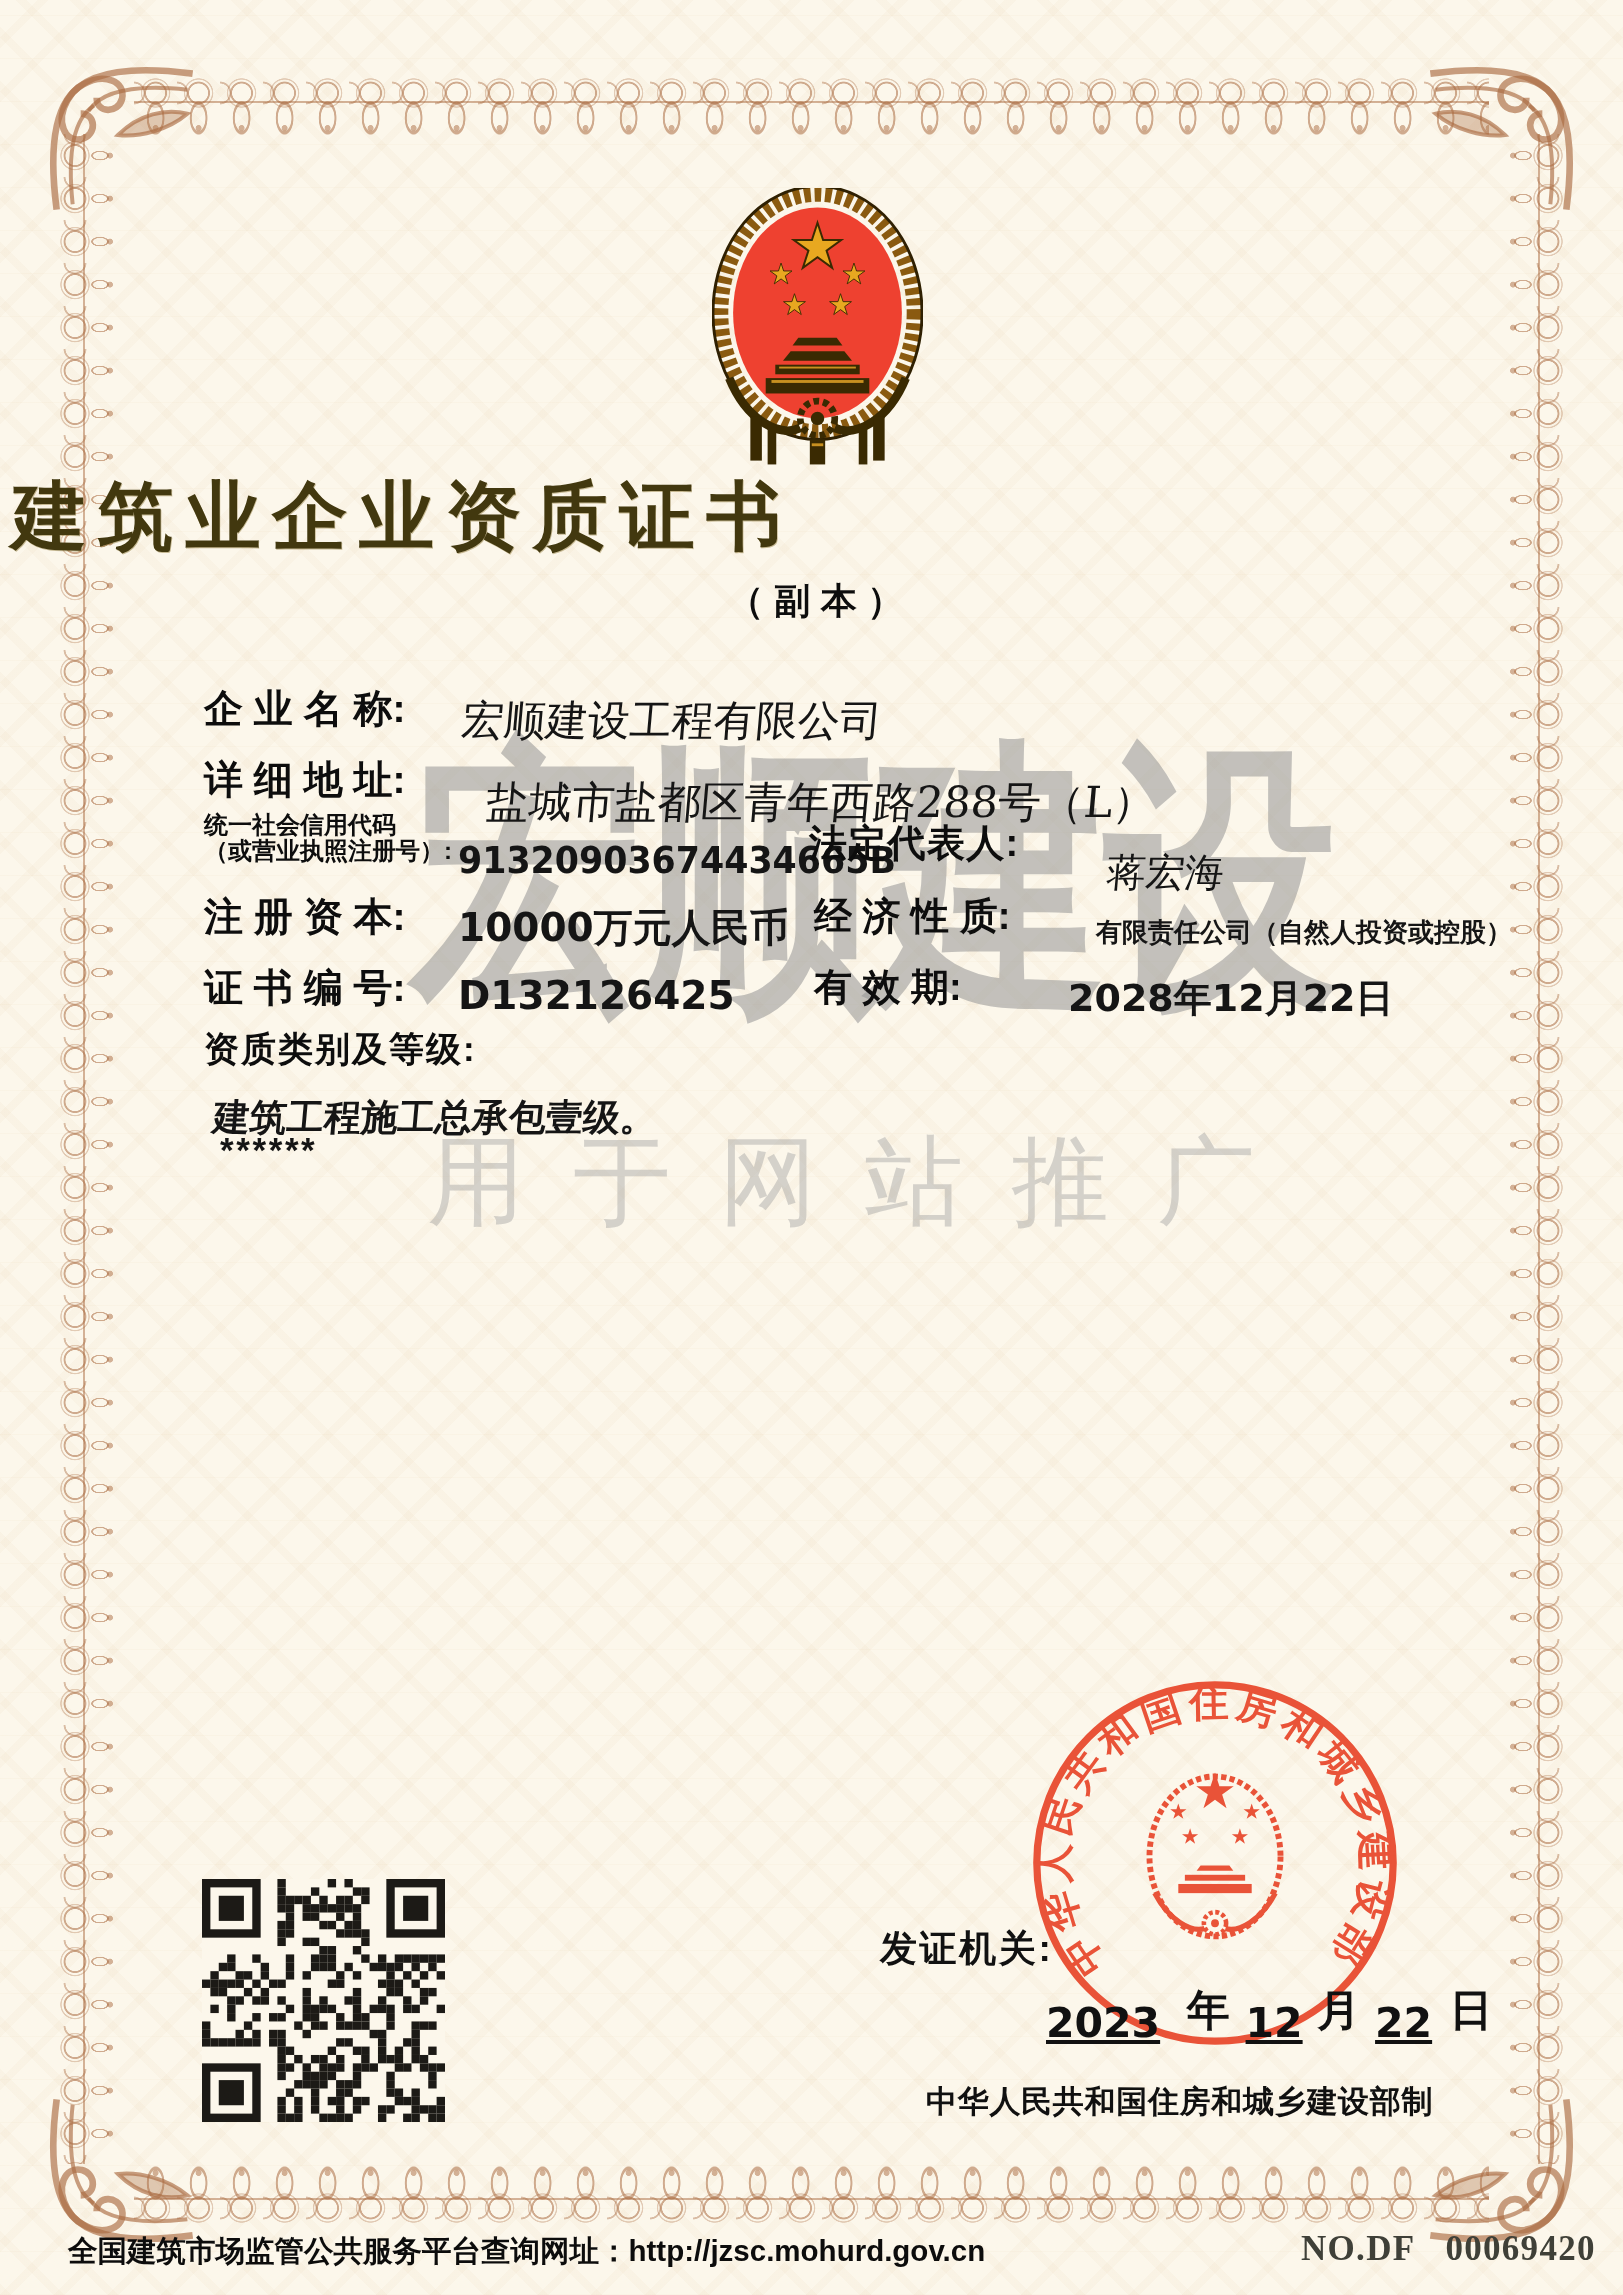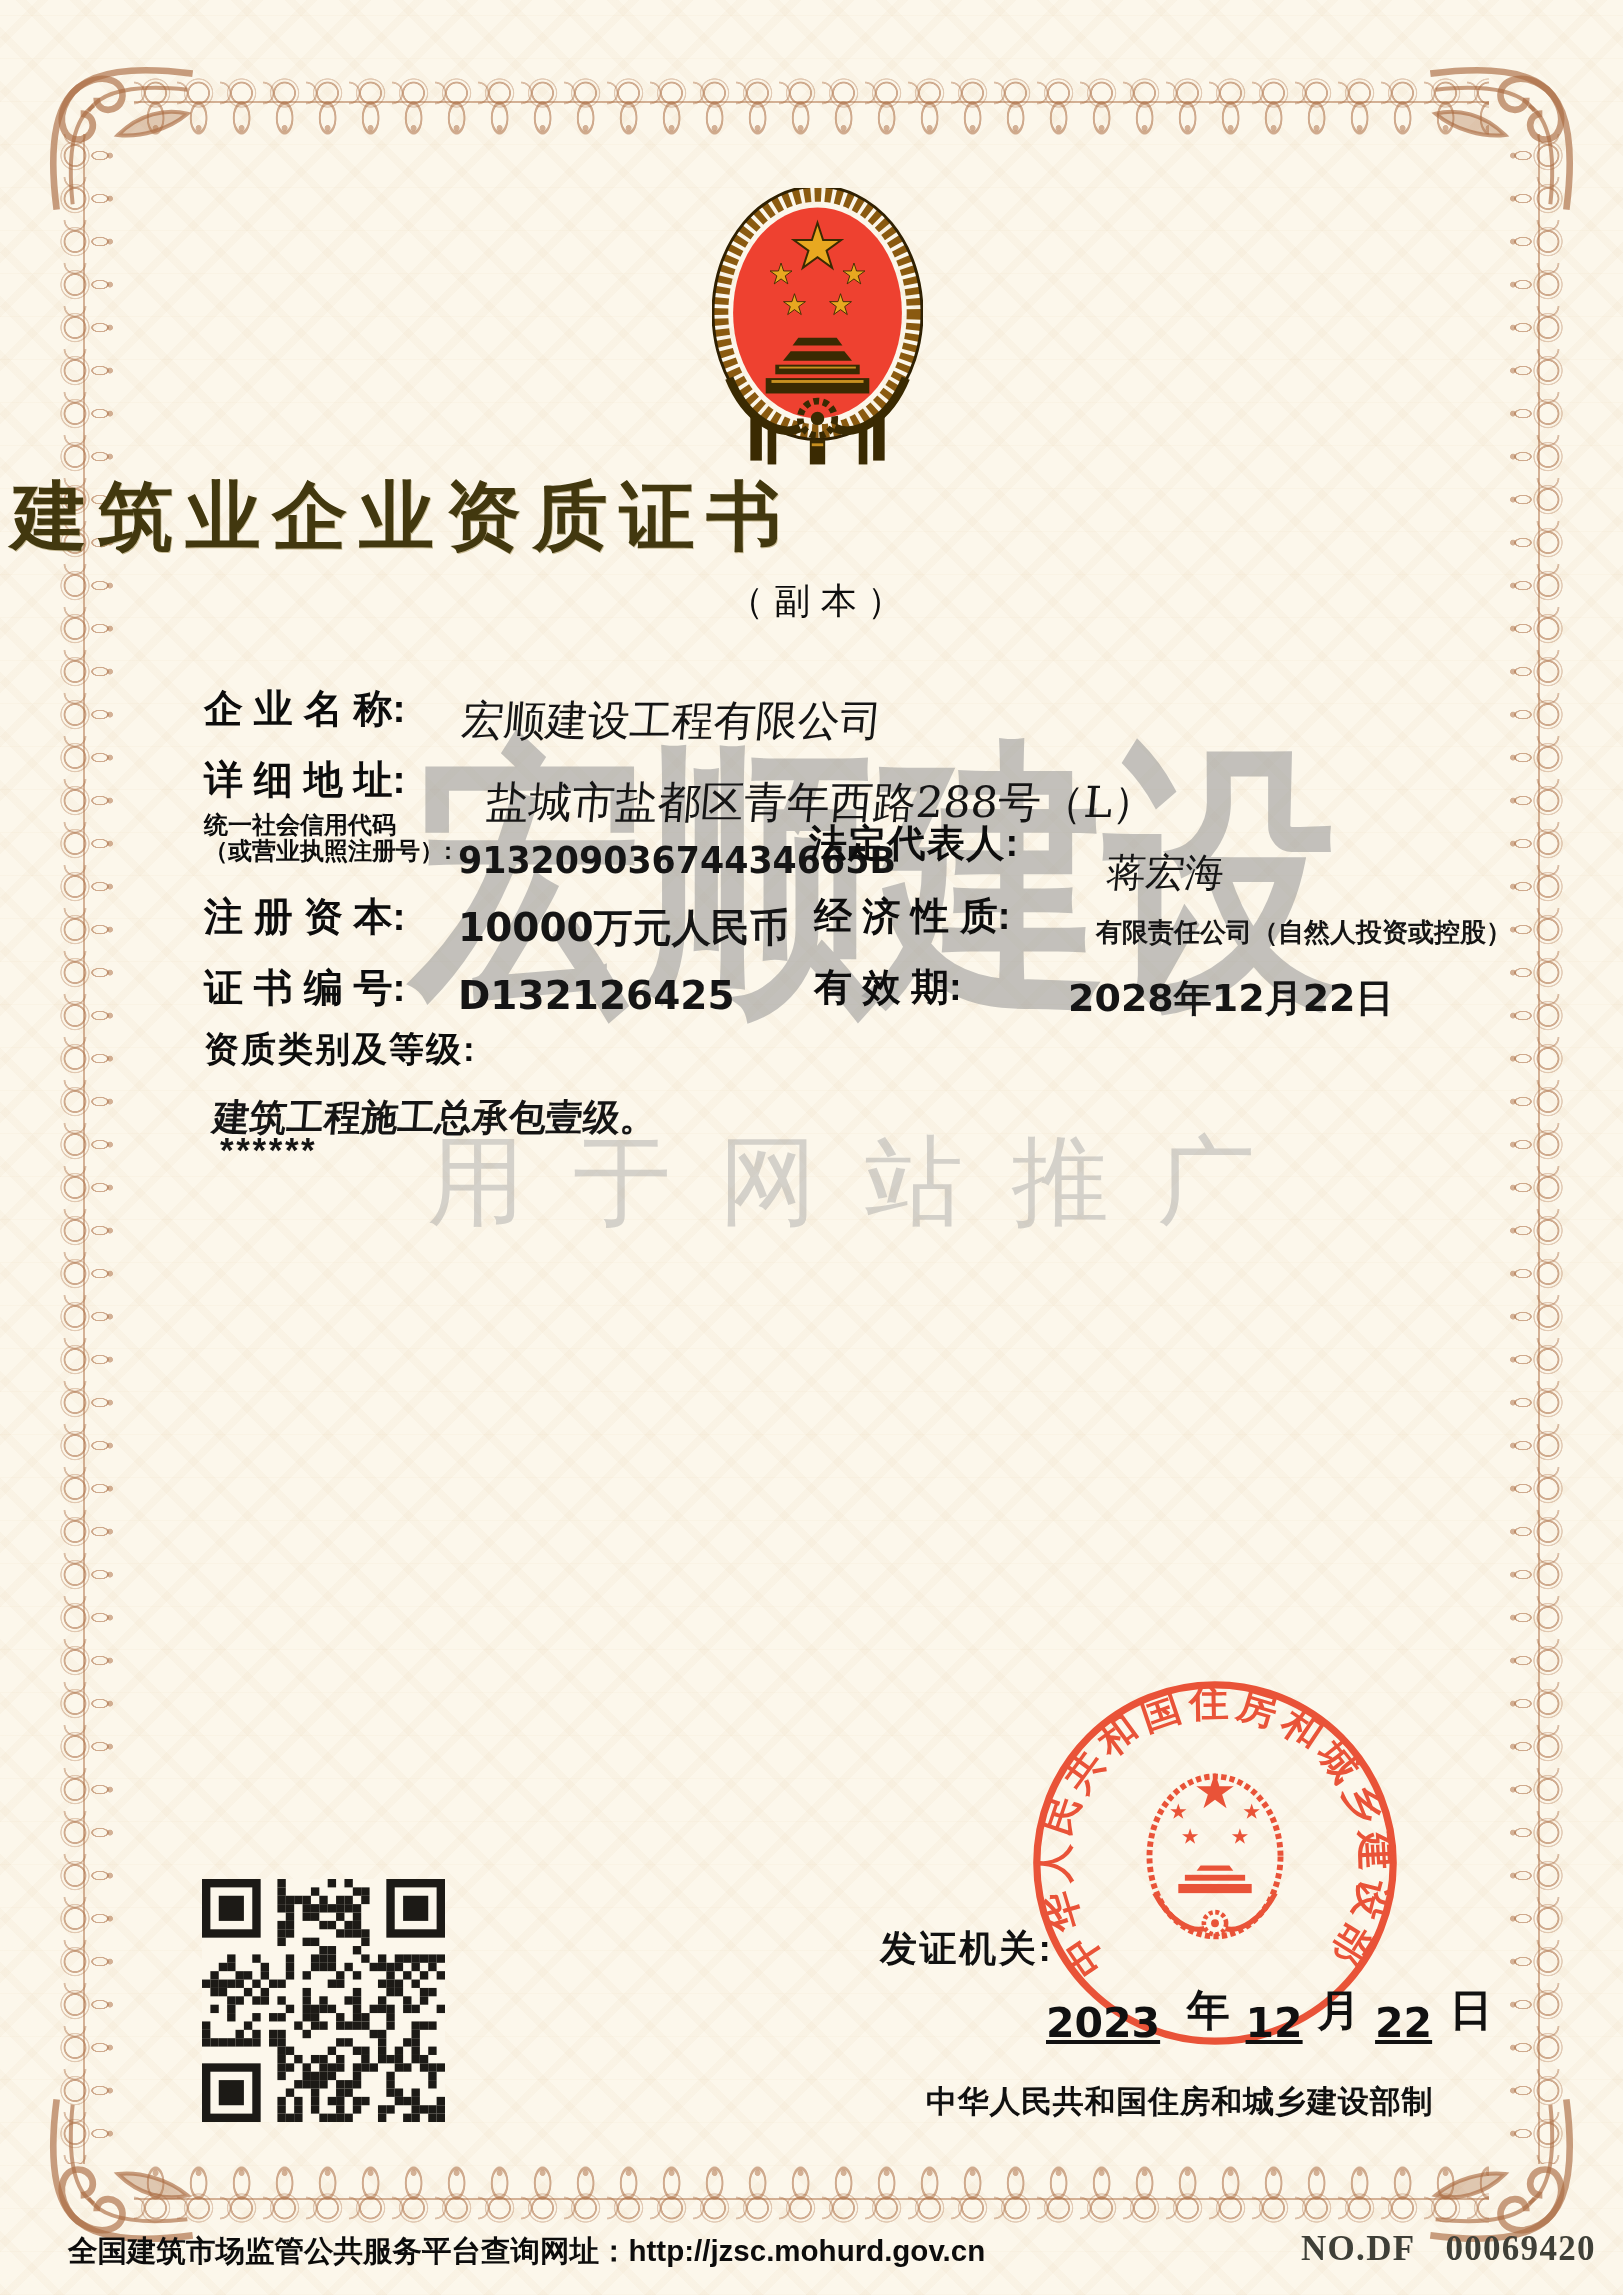--- a/index.html
+++ b/index.html
@@ -65,21 +65,21 @@
   .emblem{position:absolute;left:712px;top:188px;width:211px;height:292px;z-index:2;}
   .title{
     position:absolute;left:0;right:0;top:467px;z-index:2;
     text-align:left;font-size:75px;font-weight:700;
     letter-spacing:11.8px;padding-left:11.8px;
     color:#42380f;text-shadow:0.7px 0.7px 0 rgba(120,95,20,.4);
     white-space:nowrap;
   }
   .subtitle{
     position:absolute;left:8px;right:0;top:577px;z-index:2;
-    text-align:center;font-size:36px;font-weight:400;
+    text-align:center;font-size:36px;font-weight:700;
     letter-spacing:10.5px;padding-left:10.5px;color:#0d0d0d;
   }
   
   .lab{position:absolute;z-index:2;font-weight:700;color:#0d0d0d;white-space:nowrap;}
   .val{position:absolute;z-index:2;color:#151515;white-space:nowrap;}
   .kai{display:inline-block;transform:skewX(-5deg);font-family:"DejaVu Serif", serif;}
   .prn{font-family:"DejaVu Sans", sans-serif;font-weight:700;}
   .lab-small{position:absolute;z-index:2;font-weight:700;color:#0d0d0d;font-size:24px;line-height:26px;white-space:nowrap;}
   
   .l-name{left:204px;top:682px;font-size:39px;}

